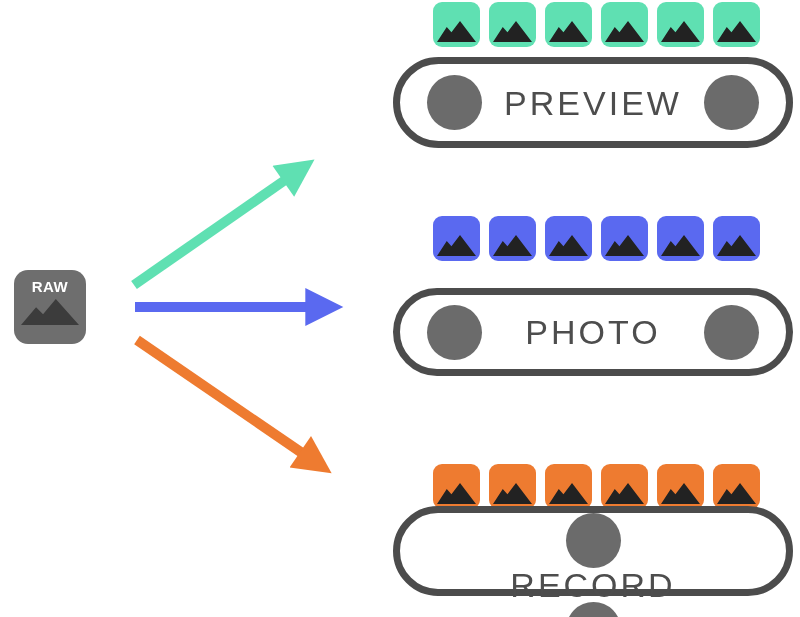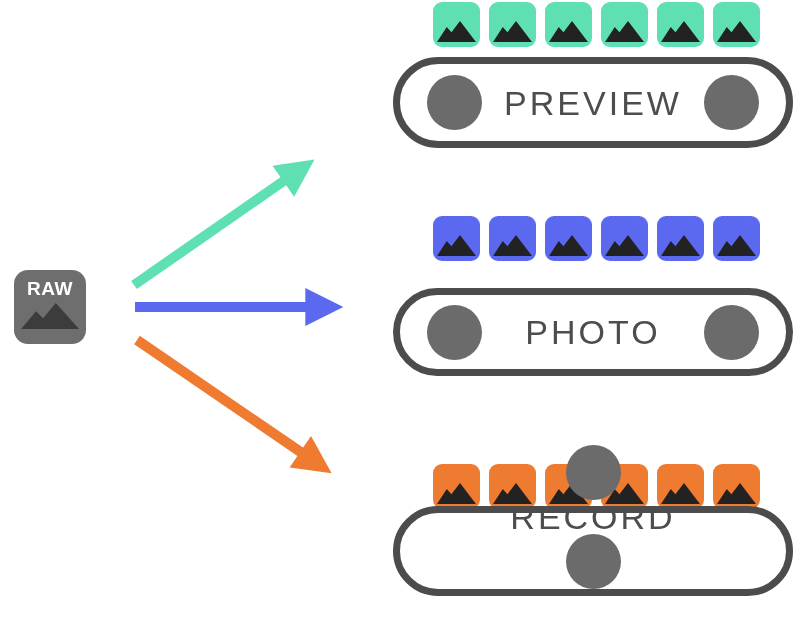--- a/index.html
+++ b/index.html
@@ -7,37 +7,37 @@
     position:relative;width:800px;height:617px;background:#ffffff;overflow:hidden;
   }
   
   .raw-node{
     position:absolute;left:14px;top:270px;width:72px;height:74px;
     background:var(--node-gray);border-radius:14px;
     display:flex;flex-direction:column;align-items:center;justify-content:flex-start;
     padding-top:9px;box-sizing:border-box;
   }
   .raw-label{
-    color:var(--raw-text);font-weight:bold;font-size:19px;letter-spacing:.5px;line-height:1;
+    color:var(--raw-text);font-weight:bold;font-size:15px;letter-spacing:.5px;line-height:1;
   }
   .raw-node svg{margin-top:5px;}
   
   .arrows{position:absolute;left:0;top:0;pointer-events:none;}
   
   .pipeline{display:contents;}
   .frames{position:absolute;display:flex;gap:9px;}
   .frame{
     width:47px;height:45px;border-radius:9px;background:var(--accent);
     position:relative;overflow:hidden;flex:0 0 auto;
   }
   .frame svg{position:absolute;left:4px;right:4px;bottom:5px;width:39px;height:25px;}
   .conveyor{
     position:absolute;left:0;width:400px;box-sizing:border-box;
     border:7px solid var(--outline);border-radius:60px;background:#ffffff;
-    display:flex;align-items:center;justify-content:flex-end;
+    display:flex;align-items:center;justify-content:flex-start;
     padding:0 27px;
   }
   .roller{
     width:55px;height:55px;border-radius:50%;background:var(--roller);flex:0 0 auto;
   }
   .conveyor-label{
     flex:1;text-align:center;font-size:34px;letter-spacing:3px;color:var(--label);
     line-height:1;user-select:none;
   }
   

